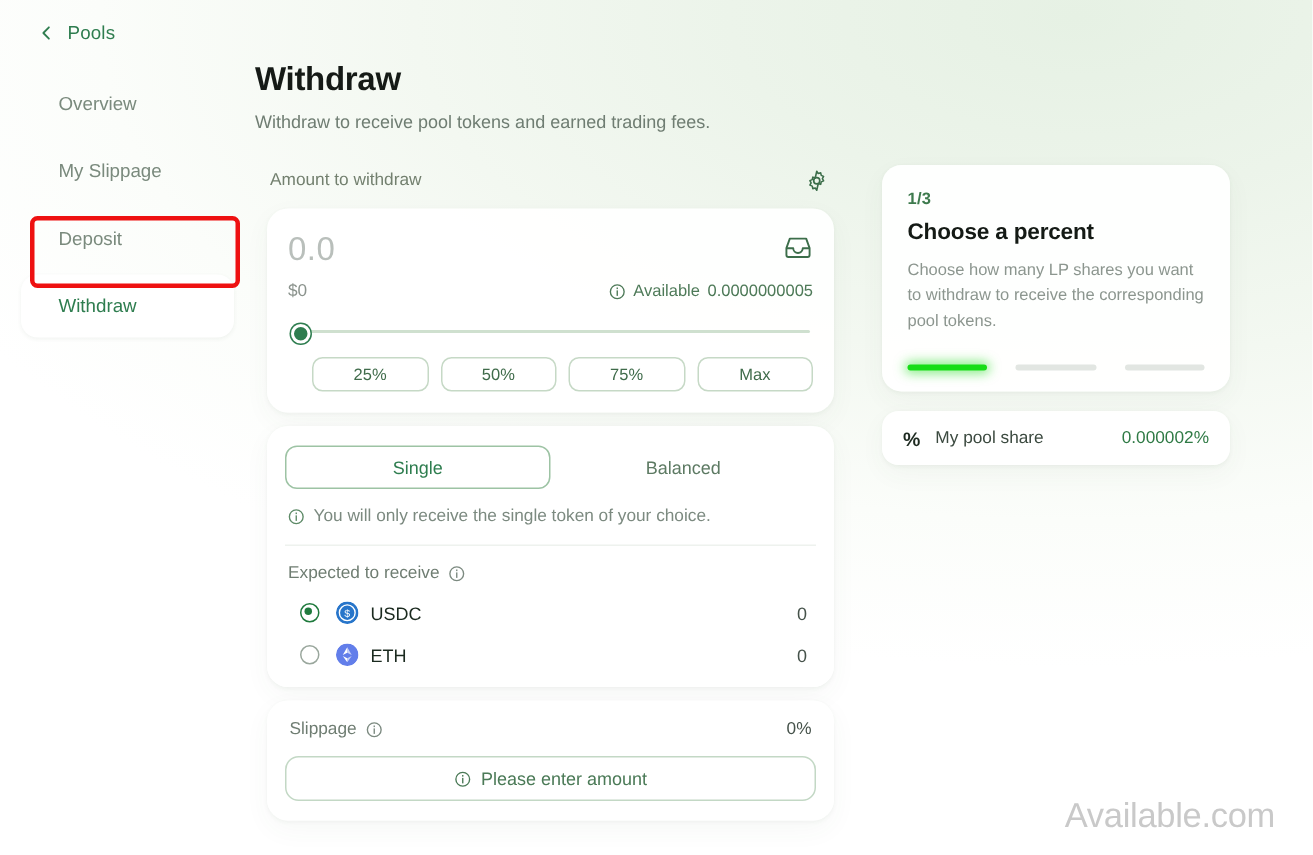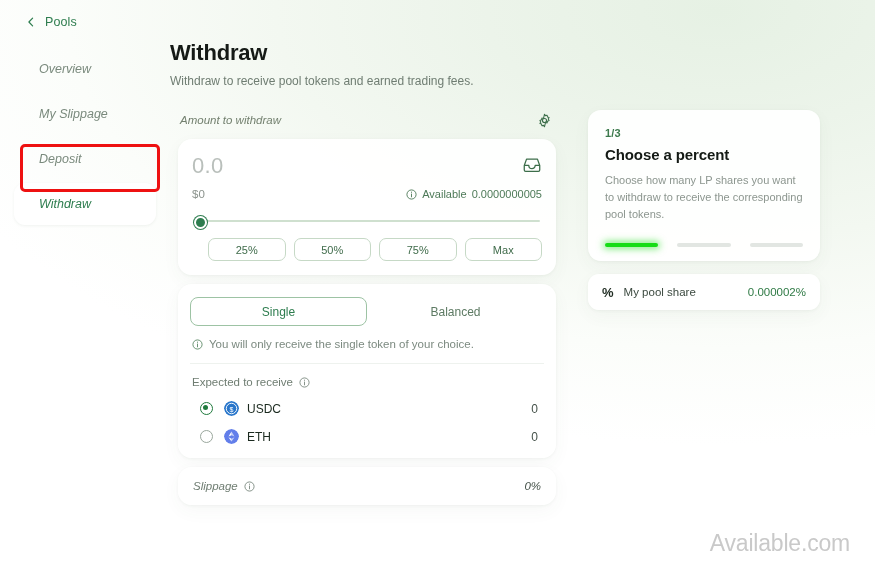--- a/index.html
+++ b/index.html
@@ -16,41 +16,41 @@
       linear-gradient(160deg,#eaf3e8 0%,#f4f9f2 38%,#ffffff 70%);
   }
   .root{position:absolute;inset:0;}
 
   
   .sidebar{position:absolute;left:0;top:0;width:170px;height:545px;}
   .back-row{position:absolute;left:26px;top:15px;display:flex;align-items:center;gap:9px;cursor:pointer;}
   .chev{width:10px;height:10px;display:block;}
   .back-label{font-size:12.5px;color:#2e7d4f;letter-spacing:.1px;}
 
-  .nav{position:absolute;left:0;top:45px;width:170px;font-style:italic;}
+  .nav{position:absolute;left:0;top:45px;width:170px;}
   .nav-item{
     height:42px;margin:3px 14px;display:flex;align-items:center;
     padding-left:25px;border-radius:11px;font-size:12.5px;color:#7a8a7d;
     cursor:pointer;
   }
   .nav-item.active{background:#ffffff;color:#2e7d4f;box-shadow:0 1px 3px rgba(60,90,60,.07);}
   .redbox{
     position:absolute;left:20px;top:144px;width:134px;height:42px;
     border:3px solid #ee1111;border-radius:5px;pointer-events:none;
   }
 
   
   .page-head{position:absolute;left:170px;top:40px;}
   .page-title{font-size:22px;font-weight:700;color:#151a16;letter-spacing:-.2px;margin:0;}
   .page-sub{font-size:12px;color:#6f7d72;margin:8px 0 0 0;}
 
   
   .main{position:absolute;left:178px;top:110px;width:378px;}
   .sec-label{font-size:11.5px;color:#73806f;}
-  .amount-head{display:flex;align-items:center;justify-content:space-between;padding:0 4px 0 2px;height:20px;font-style:italic;}
+  .amount-head{display:flex;align-items:center;justify-content:space-between;padding:0 4px 0 2px;height:20px;}
   .gear{width:15px;height:15px;cursor:pointer;display:block;}
 
   .card{
     background:rgba(255,255,255,.93);border-radius:14px;
     box-shadow:0 1px 3px rgba(70,100,70,.06),0 6px 18px rgba(70,100,70,.045);
     margin-top:9px;
   }
 
   
   .amt-card{padding:16px 14px 14px 14px;}
@@ -87,21 +87,21 @@
   .tok-row{display:flex;align-items:center;margin-top:13px;padding:0 6px 0 10px;}
   .radio{width:11px;height:11px;border-radius:50%;border:1.3px solid #9aa79d;flex:none;margin-right:11px;cursor:pointer;position:relative;}
   .radio.on{border-color:#1f7a3d;}
   .radio.on:after{content:"";position:absolute;left:2.2px;top:2.2px;width:5.2px;height:5.2px;border-radius:50%;background:#1f7a3d;}
   .tokicon{width:15px;height:15px;border-radius:50%;flex:none;margin-right:8px;display:block;}
   .tokname{font-size:12px;color:#1b2a1f;}
   .tokval{margin-left:auto;font-size:12px;color:#45524a;}
 
   
   .slip-card{padding:13px 12px 13px 12px;}
-  .slip-head{display:flex;align-items:center;padding:0 3px;font-style:italic;}
+  .slip-head{display:flex;align-items:center;padding:0 3px;}
   .slip-label{font-size:11.5px;color:#6f7d72;margin-right:6px;}
   .slip-val{margin-left:auto;font-size:11.5px;color:#45524a;}
   .cta{
     margin-top:12px;height:30px;border:1px solid #c3d8c5;border-radius:9px;background:transparent;
     width:100%;display:flex;align-items:center;justify-content:center;gap:7px;
     font-size:12px;color:#4b7a57;cursor:pointer;font-family:inherit;
   }
 
   
   .right{position:absolute;left:588px;top:110px;width:232px;border-radius:27px;}
@@ -266,20 +266,28 @@
       <div class="slip-head">
         <span class="slip-label">Slippage</span>
         <svg class="info" viewBox="0 0 12 12">
           <circle cx="6" cy="6" r="5" fill="none" stroke="#7c8a80" stroke-width="1"></circle>
           <rect x="5.5" y="5" width="1" height="4" fill="#7c8a80"></rect>
           <rect x="5.5" y="2.9" width="1" height="1.2" fill="#7c8a80"></rect>
         </svg>
         <span class="slip-val">0%</span>
       </div>
 
+      <button class="cta">
+        <svg class="info" viewBox="0 0 12 12">
+          <circle cx="6" cy="6" r="5" fill="none" stroke="#4b7a57" stroke-width="1"></circle>
+          <rect x="5.5" y="5" width="1" height="4" fill="#4b7a57"></rect>
+          <rect x="5.5" y="2.9" width="1" height="1.2" fill="#4b7a57"></rect>
+        </svg>
+        <span>Please enter amount</span>
+      </button>
     </div>
   </div>
 
   <div class="right">
     <div class="step-card">
       <div class="step-no">1/3</div>
       <div class="step-title">Choose a percent</div>
       <div class="step-desc">Choose how many LP shares you want to withdraw to receive the corresponding pool tokens.</div>
       <div class="dots">
         <span class="dot on"></span>

